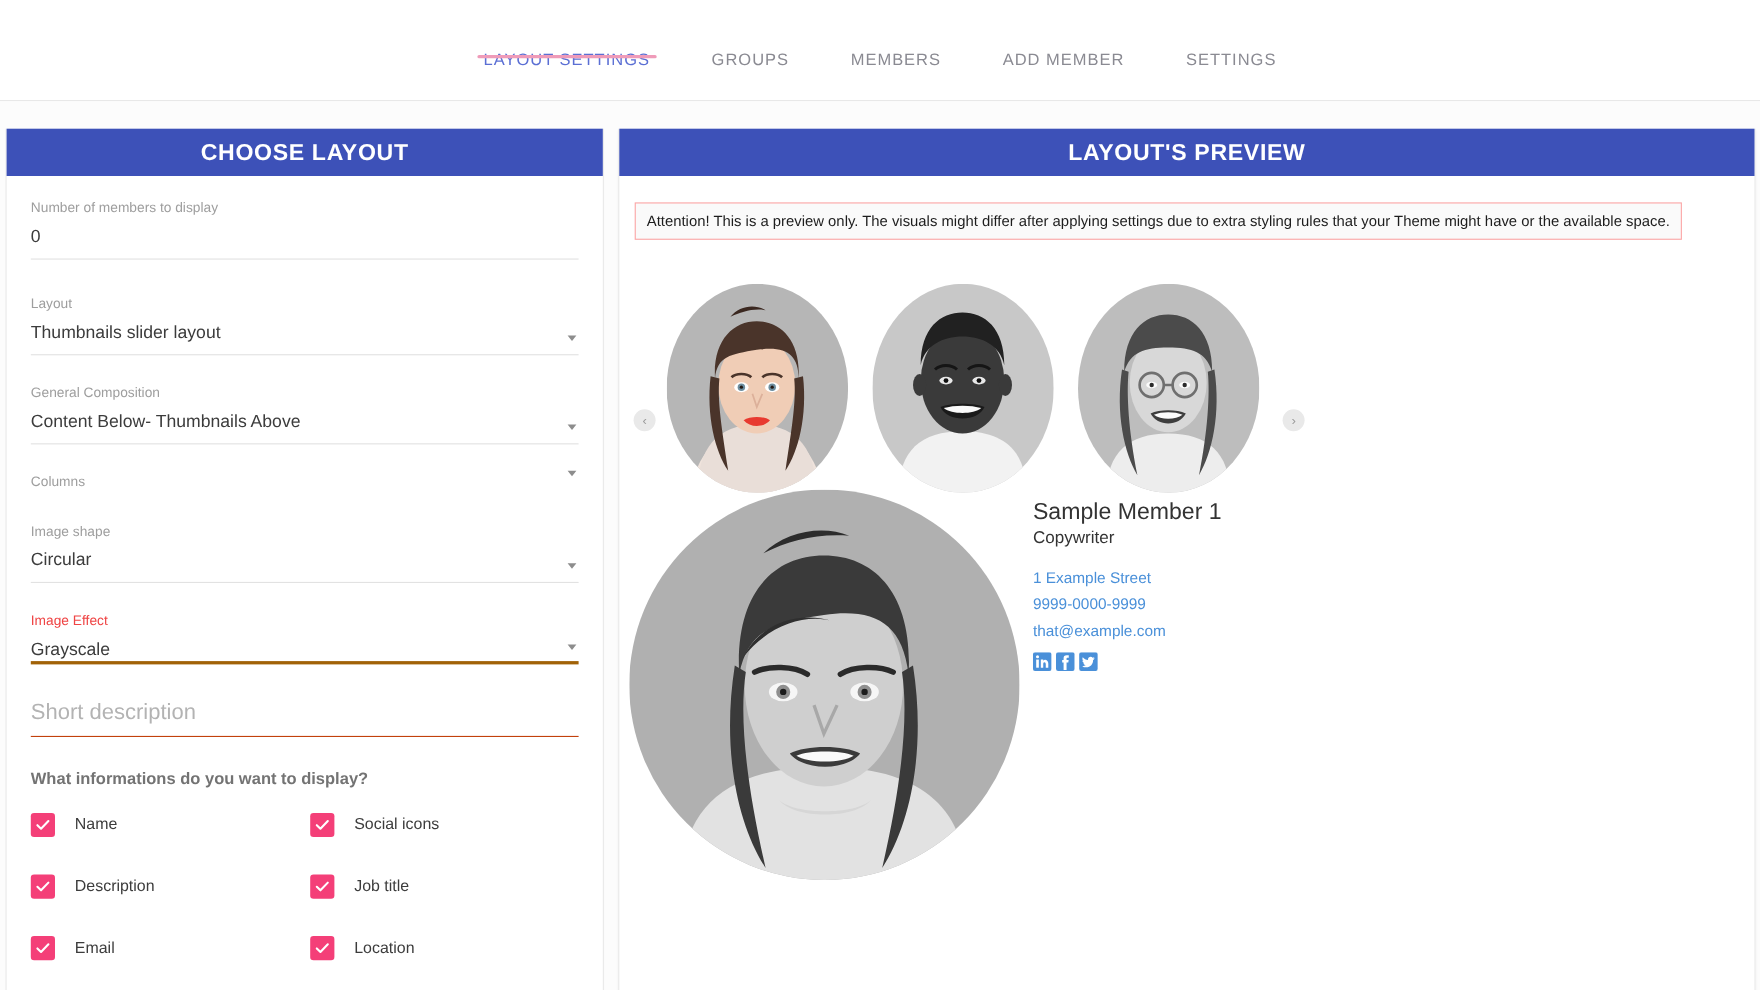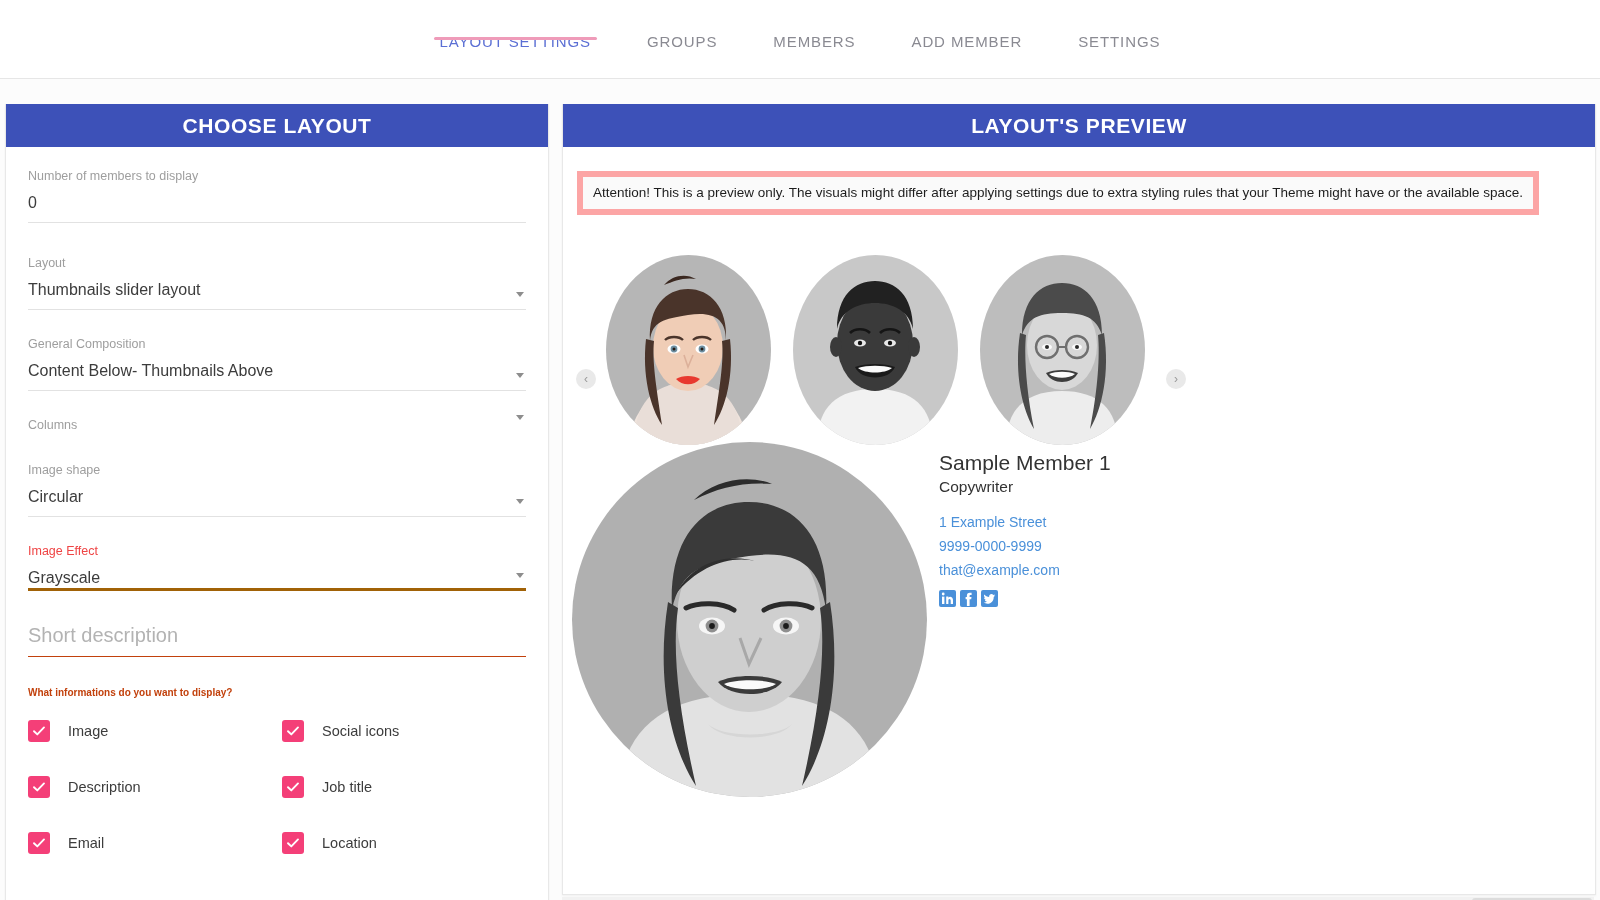--- a/index.html
+++ b/index.html
@@ -2,21 +2,21 @@
 <html><head>
 <meta charset="utf-8">
 <style>
   html, body {
     margin: 0; padding: 0;
     width: 1600px; height: 900px;
     background: #ffffff;
     font-family: "Liberation Sans", sans-serif;
     overflow: hidden;
   }
-  .page { position: relative; width: 1600px; height: 670px; background:#fff; }
+  .page { position: relative; width: 1600px; height: 670px; background:#fff;margin-top:13px; }
 
   
   .topnav {
     position: absolute; left:0; top:0; width:1600px; height:78px;
     background:#fff; border-bottom:1px solid #e6e6e6;
     display:flex; align-items:flex-start; justify-content:center;
   }
   .tabs { display:flex; align-items:flex-start; height:78px; }
   .tab {
     position: relative;
@@ -70,37 +70,37 @@
   }
   .spacer-sm { height: 27px; }
   .spacer-xs { height: 21px; }
 
   .field-placeholder {
     font-size:20px; color:#b3b3b3;
     padding-bottom:9px; border-bottom:1px solid #c2410c;
   }
 
   .q-title {
-    font-size:10px; font-weight:700; color:#c2410c;
+    font-size:15px; font-weight:700; color:#737373;
     margin: 30px 0 22px 0;
   }
   .checks { display:grid; grid-template-columns: 254px 254px; row-gap: 34px; }
   .chk { display:flex; align-items:center; }
   .chk-box {
     width:22px;height:22px;border-radius:3px;background:#f43f78;
     display:flex;align-items:center;justify-content:center;
     flex:0 0 auto;
   }
   .chk-box svg { display:block; }
   .chk-label { font-size:14.5px; color:#3c3c3c; margin-left:18px; }
 
   
   .preview-body { position:relative; padding: 24px 14px 0 14px; height:745px; }
   .notice {
-    border:6px solid #fca5a5; background:#fafafa;
+    border:1px solid #fca5a5; background:#fafafa;
     padding:8px 10px; font-size:13.5px; color:#1d1d1d;
     display:inline-block; line-height:1.2;
   }
   .slider { position:relative; margin-top: 22px; height: 600px; }
 
   .arrow {
     position:absolute; top:132px; width:20px;height:20px;border-radius:50%;
     background:#e9e9e9; color:#9a9a9a; font-size:12px;
     display:flex;align-items:center;justify-content:center; cursor:pointer;
     line-height:1;
@@ -220,21 +220,21 @@
         <div class="q-title">What informations do you want to display?</div>
 
         <div class="checks">
 
           <label class="chk">
             <span class="chk-box">
               <svg width="14" height="14" viewBox="0 0 14 14">
                   <path d="M2 7.2 L5.3 10.4 L12 3.4" stroke="#ffffff" stroke-width="1.9" fill="none" stroke-linecap="round" stroke-linejoin="round"></path>
                 </svg>
             </span>
-            <span class="chk-label">Image</span>
+            <span class="chk-label">Name</span>
           </label>
 
           <label class="chk">
             <span class="chk-box">
               <svg width="14" height="14" viewBox="0 0 14 14">
                   <path d="M2 7.2 L5.3 10.4 L12 3.4" stroke="#ffffff" stroke-width="1.9" fill="none" stroke-linecap="round" stroke-linejoin="round"></path>
                 </svg>
             </span>
             <span class="chk-label">Social icons</span>
           </label>

